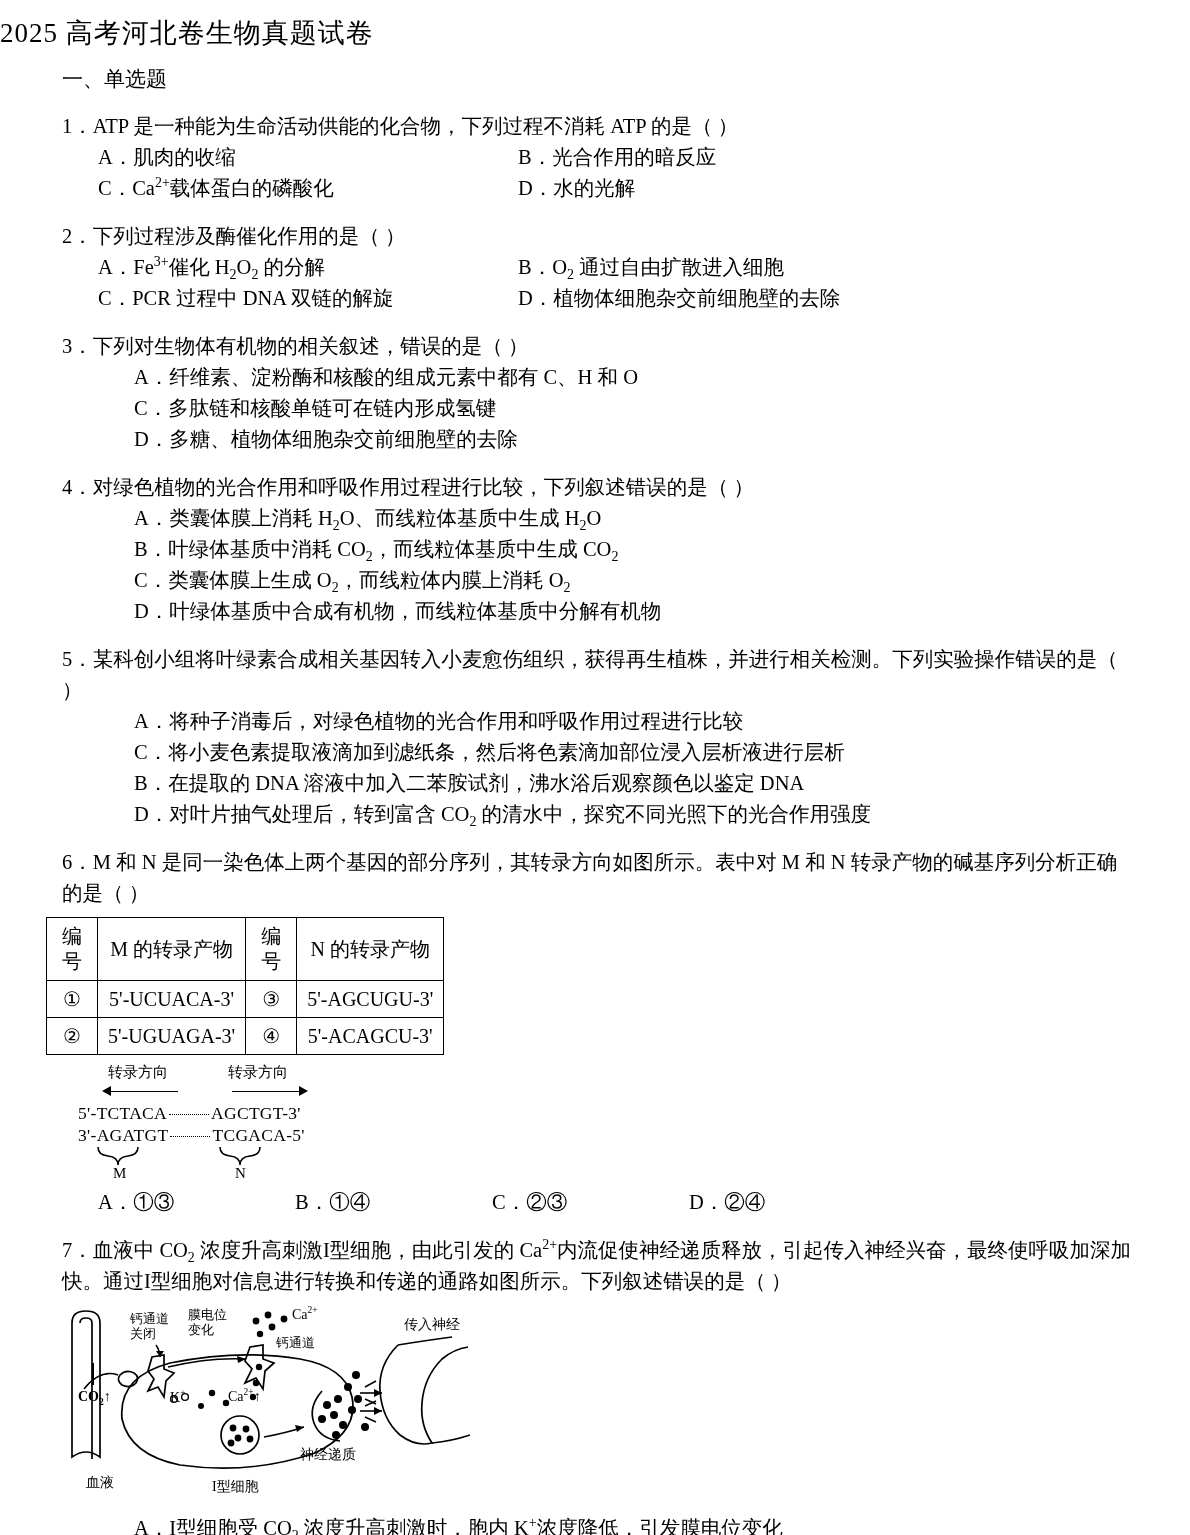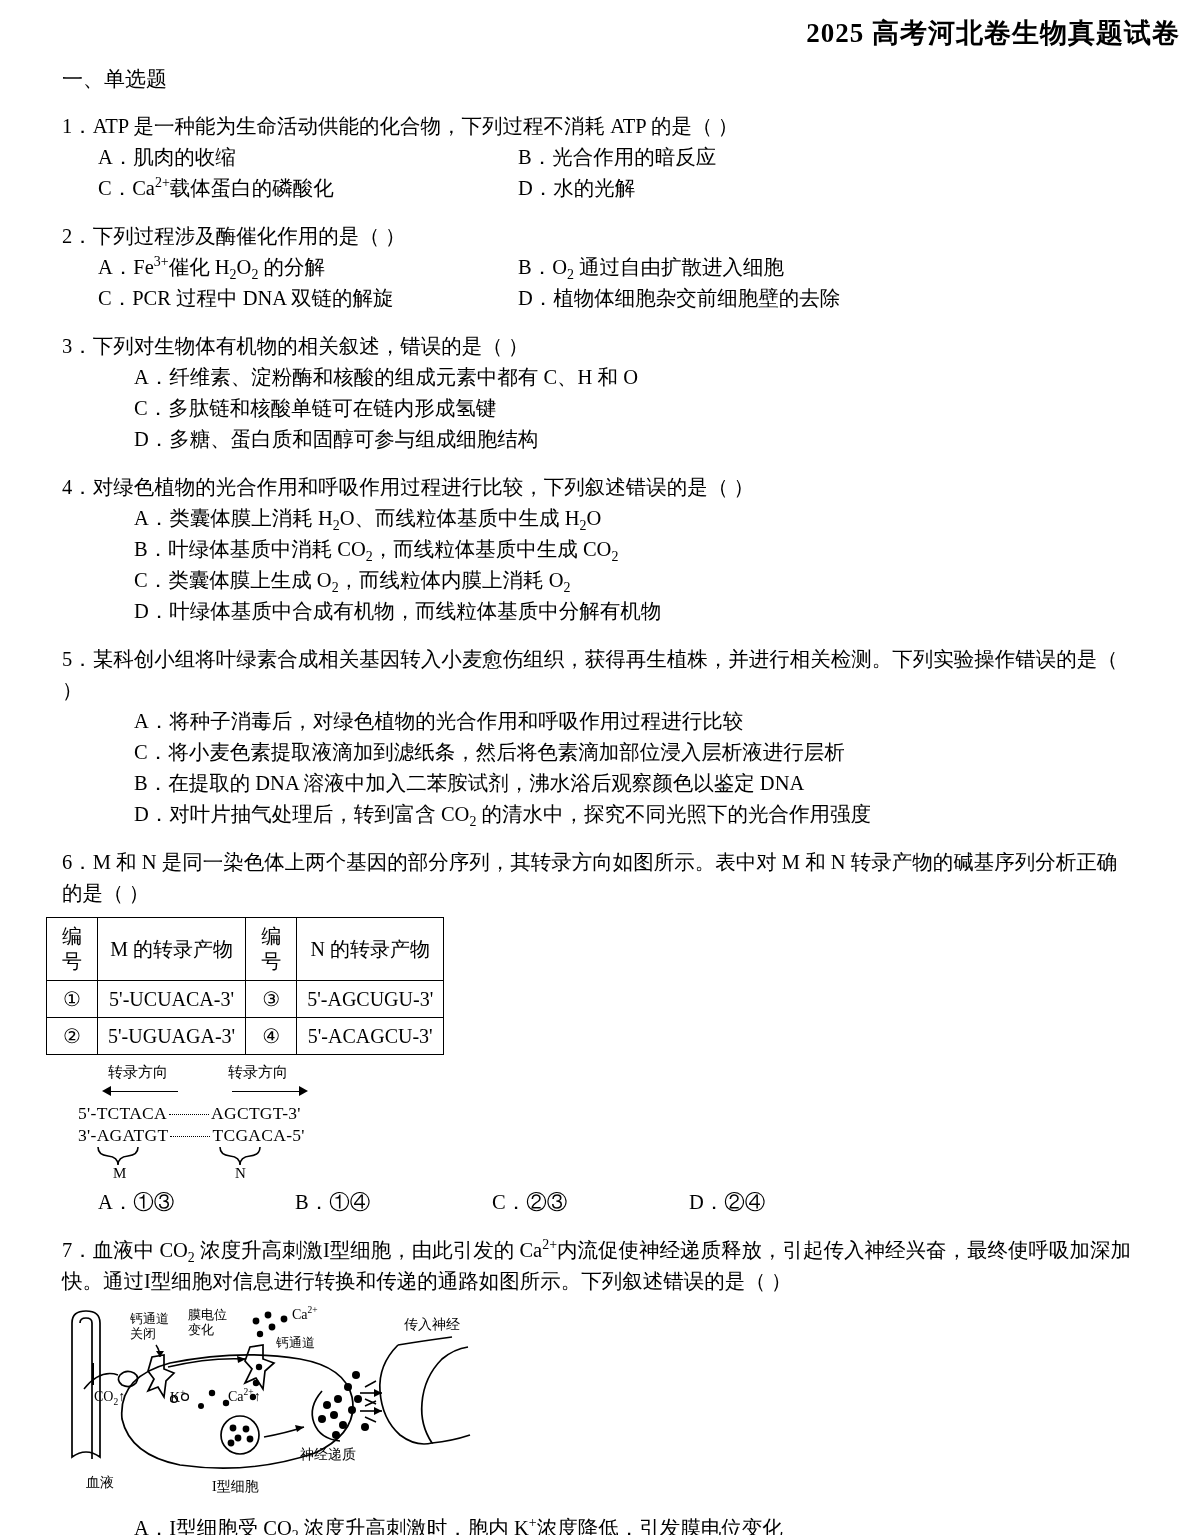--- a/index.html
+++ b/index.html
@@ -15,23 +15,23 @@
     color: #000000;
     overflow: hidden;
   }
   .page {
     position: relative;
     width: 1190px;
     height: 1535px;
     padding: 0;
   }
   .doc-title {
-    text-align: right;
+    text-align: left;
     font-size: 27px;
-    font-weight: bold;
+    font-weight: normal;
     letter-spacing: 1px;
     margin: 14px 10px 0 0;
     line-height: 38px;
   }
   .section-head {
     font-size: 21px;
     font-weight: normal;
     margin: 12px 0 2px 62px;
     line-height: 30px;
   }
@@ -191,21 +191,21 @@
     </div>
   </div>
 
   <div class="q">
     <div class="q-stem">
       <span>3．</span><span>下列对生物体有机物的相关叙述，错误的是（    ）</span>
     </div>
     <div class="opts">
       <div class="opt-block"><span>A．</span><span>纤维素、淀粉酶和核酸的组成元素中都有 C、H 和 O</span></div>
       <div class="opt-block"><span>C．</span><span>多肽链和核酸单链可在链内形成氢键</span></div>
-      <div class="opt-block"><span>D．</span><span>多糖、蛋白质和固醇可参与组成细胞结构</span></div>
+      <div class="opt-block"><span>D．</span><span>多糖、植物体细胞杂交前细胞壁的去除</span></div>
     </div>
   </div>
 
   <div class="q">
     <div class="q-stem">
       <span>4．</span><span>对绿色植物的光合作用和呼吸作用过程进行比较，下列叙述错误的是（    ）</span>
     </div>
     <div class="opts">
       <div class="opt-block"><span>A．</span><span>类囊体膜上消耗 H<sub>2</sub>O、而线粒体基质中生成 H<sub>2</sub>O</span></div>
       <div class="opt-block"><span>B．</span><span>叶绿体基质中消耗 CO<sub>2</sub>，而线粒体基质中生成 CO<sub>2</sub></span></div>
@@ -385,21 +385,21 @@
         <circle cx="292" cy="103" r="4"></circle>
           <circle cx="283" cy="118" r="4"></circle>
         <circle cx="298" cy="92" r="4"></circle>
           <circle cx="262" cy="112" r="4"></circle>
         <circle cx="296" cy="68" r="4"></circle>
           <circle cx="276" cy="128" r="4"></circle>
         <circle cx="305" cy="120" r="4"></circle>
       </g>
     </svg>
 
-    <div class="cf-lbl big" style="left:34px; top:82px;">CO<sub>2</sub>↑</div>
+    <div class="cf-lbl big" style="left:18px; top:82px;font-weight:bold;">CO<sub>2</sub>↑</div>
     <div class="cf-lbl big" style="left:26px; top:168px;">血液</div>
     <div class="cf-lbl" style="left:70px; top:4px;">钙通道<br>关闭</div>
     <div class="cf-lbl" style="left:128px; top:0px;">膜电位<br>变化</div>
     <div class="cf-lbl big" style="left:110px; top:83px;">K<sup>+</sup></div>
     <div class="cf-lbl big" style="left:232px; top:0px;">Ca<sup>2+</sup></div>
     <div class="cf-lbl" style="left:216px; top:28px;">钙通道</div>
     <div class="cf-lbl big" style="left:168px; top:82px;">Ca<sup>2+</sup>↑</div>
     <div class="cf-lbl big" style="left:152px; top:172px;">I型细胞</div>
     <div class="cf-lbl big" style="left:240px; top:140px;">神经递质</div>
     <div class="cf-lbl big" style="left:344px; top:10px;">传入神经</div>

